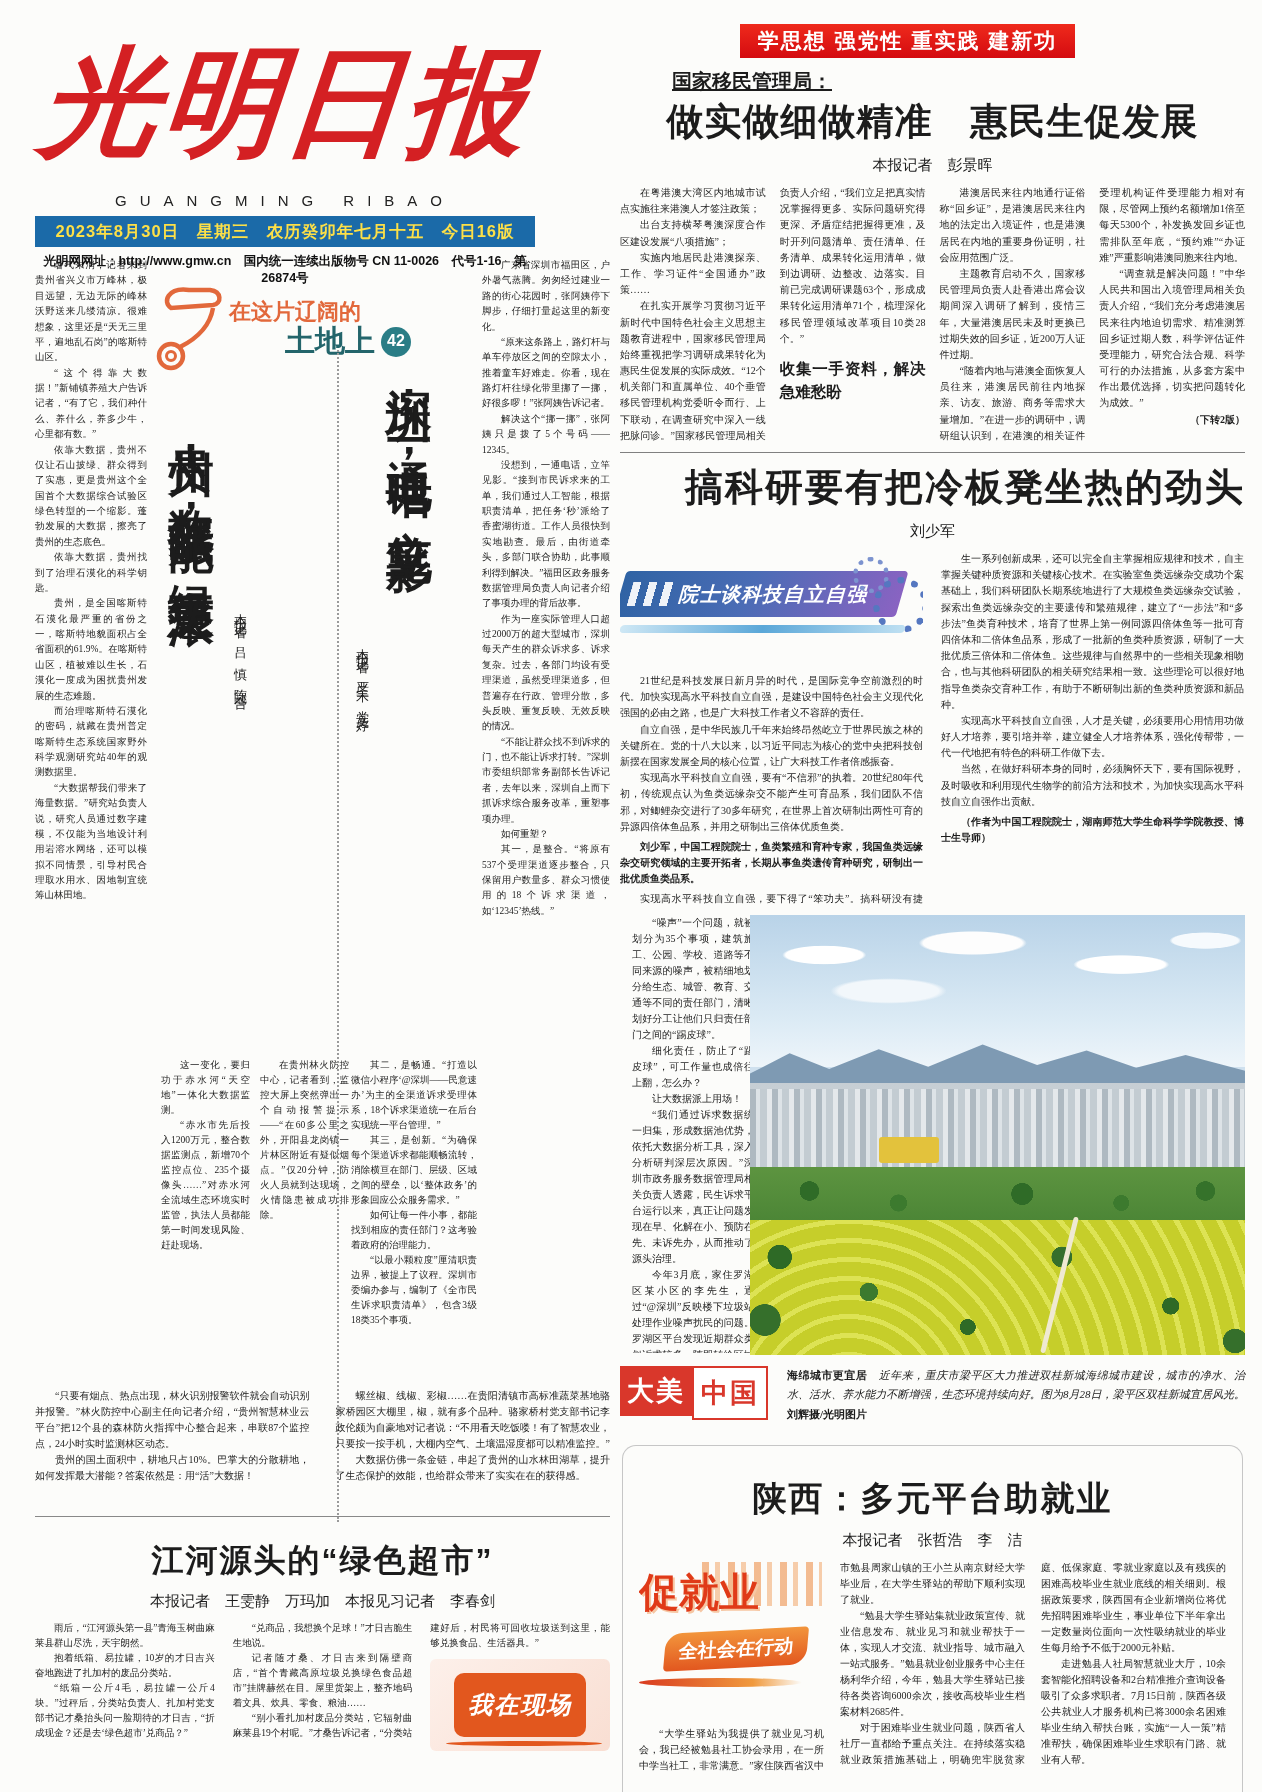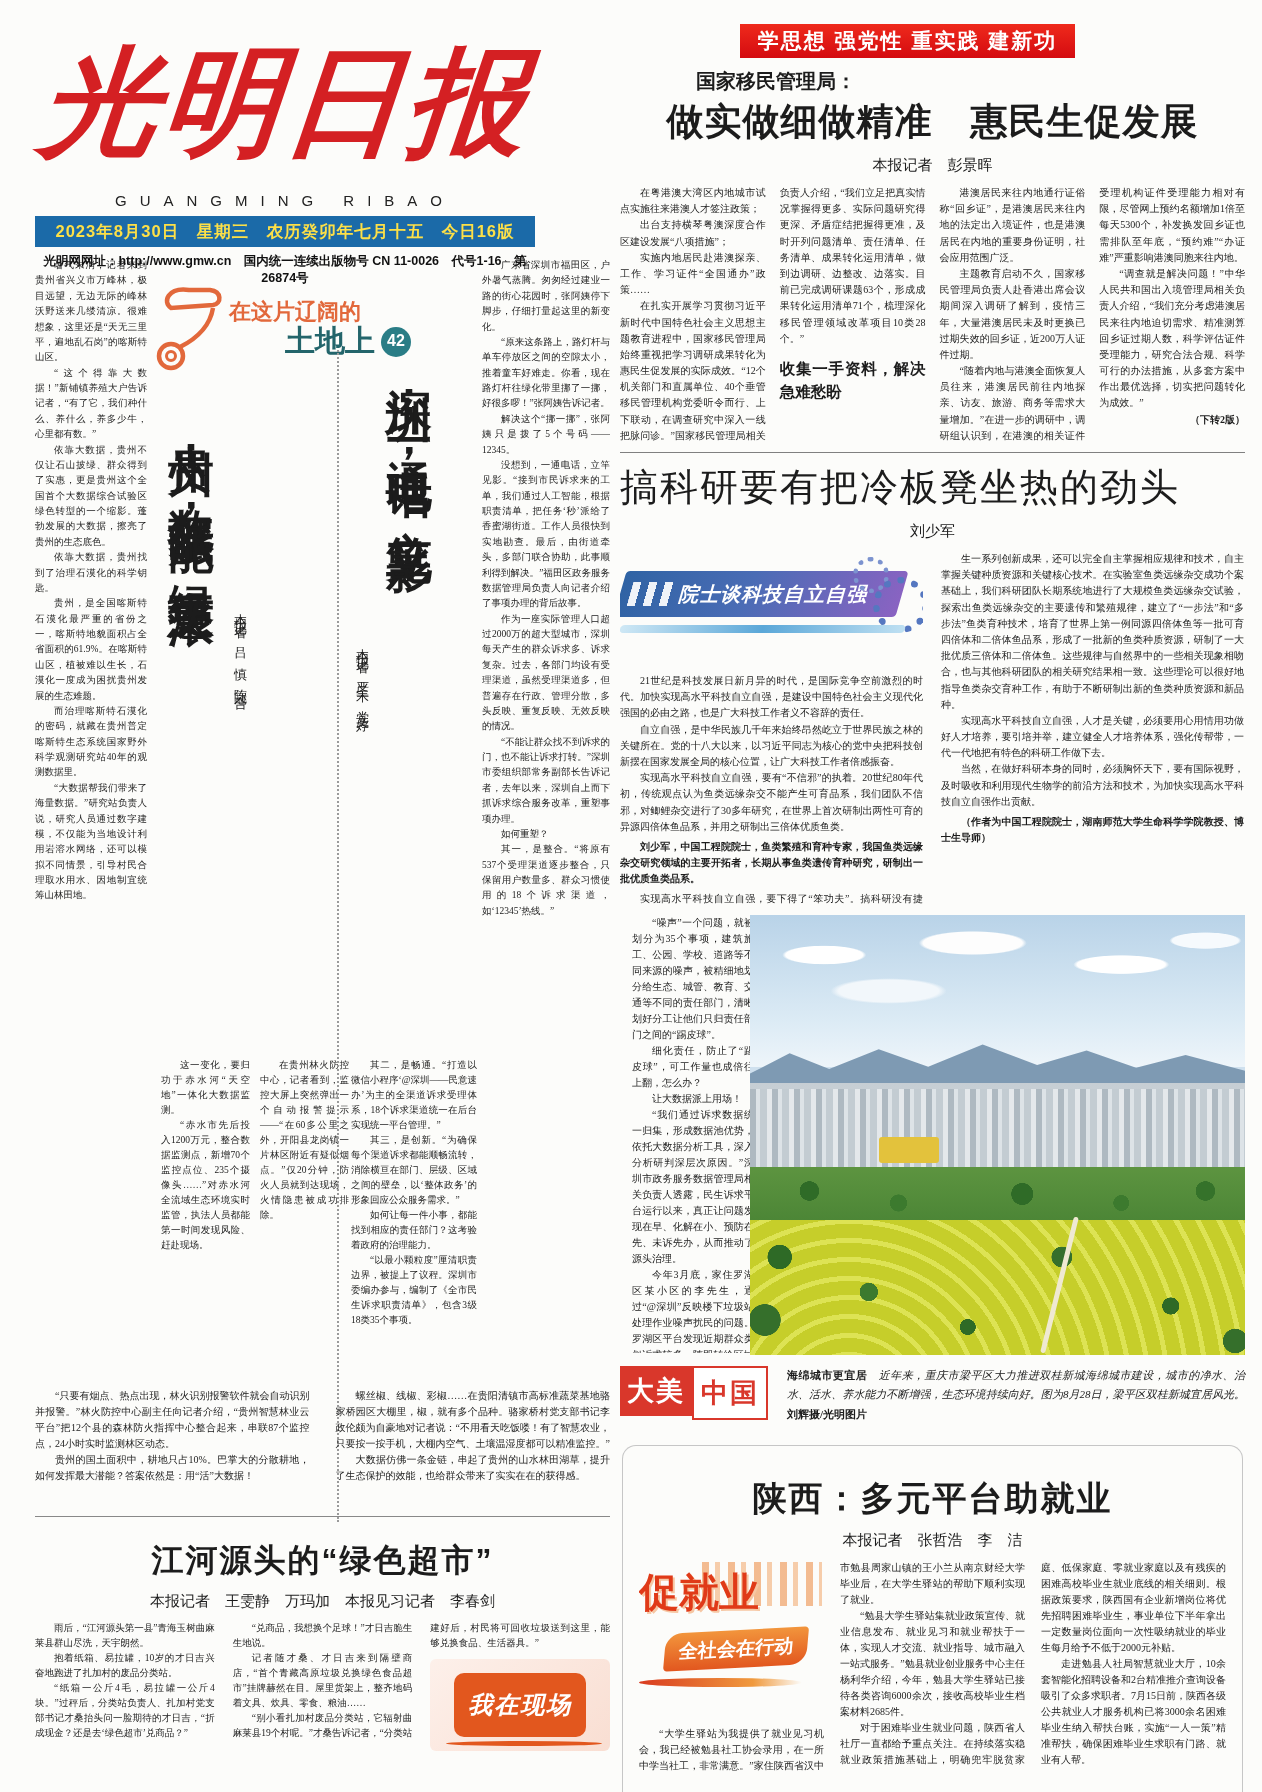--- a/index.html
+++ b/index.html
@@ -21,33 +21,33 @@
             align-items:center;justify-content:center;font-size:16.5px;font-weight:bold;letter-spacing:1px;}
   .info-line{margin-top:6px;text-align:center;font-size:12.5px;font-weight:bold;color:#111;}
 
   
   .slogan{left:740px;top:24px;width:335px;height:34px;background:linear-gradient(180deg,#ef2a1c,#d40b10);
           color:#fff;display:flex;align-items:center;justify-content:center;
           font-size:21px;font-weight:900;letter-spacing:2px;}
 
   
   .immi{left:620px;top:68px;width:625px;}
-  .immi .kicker{margin-left:76px;font-size:20px;font-weight:900;}
+  .immi .kicker{margin-left:52px;font-size:20px;font-weight:900;text-decoration:underline;}
   .immi .hl{text-align:center;font-size:37px;font-weight:900;letter-spacing:1px;margin-top:2px;}
   .byline{text-align:center;font-size:15px;margin:9px 0 10px;}
   .cols4{column-count:4;column-gap:14px;height:264px;font-size:10px;line-height:1.62;overflow:hidden;}
   .subhead{font-family:"Liberation Sans","DejaVu Sans",sans-serif;font-size:15.5px;font-weight:900;
            line-height:1.5;margin:10px 0;text-indent:0;}
   .turn{text-indent:0;text-align:right;font-weight:bold;}
   .rule{border-top:1.5px solid #808080;}
   .rule1{left:620px;top:452px;width:625px;}
 
   
   .sci{left:620px;top:462px;width:625px;}
-  .sci .hl{text-align:left;font-size:38px;font-weight:400;letter-spacing:2px;}
+  .sci .hl{text-align:right;font-size:38px;font-weight:700;letter-spacing:2px;}
   .sci-row{display:flex;gap:18px;margin-top:6px;}
   .sci-col{width:303px;height:358px;overflow:hidden;font-size:10px;line-height:1.62;}
   .bio{font-weight:bold;margin:4px 0;}
   .author-note{font-weight:bold;margin-top:4px;}
   
   .ac-logo{position:relative;height:92px;margin:4px 0 10px;}
   .ac-bar{position:relative;margin-top:20px;width:272px;height:46px;transform:skewX(-16deg);
           background:linear-gradient(100deg,#2f63a4 0%,#4a6cb5 45%,#8a63c2 100%);
           border-radius:4px;display:flex;align-items:center;gap:8px;padding-left:10px;}
   .ac-slats{width:42px;height:24px;

